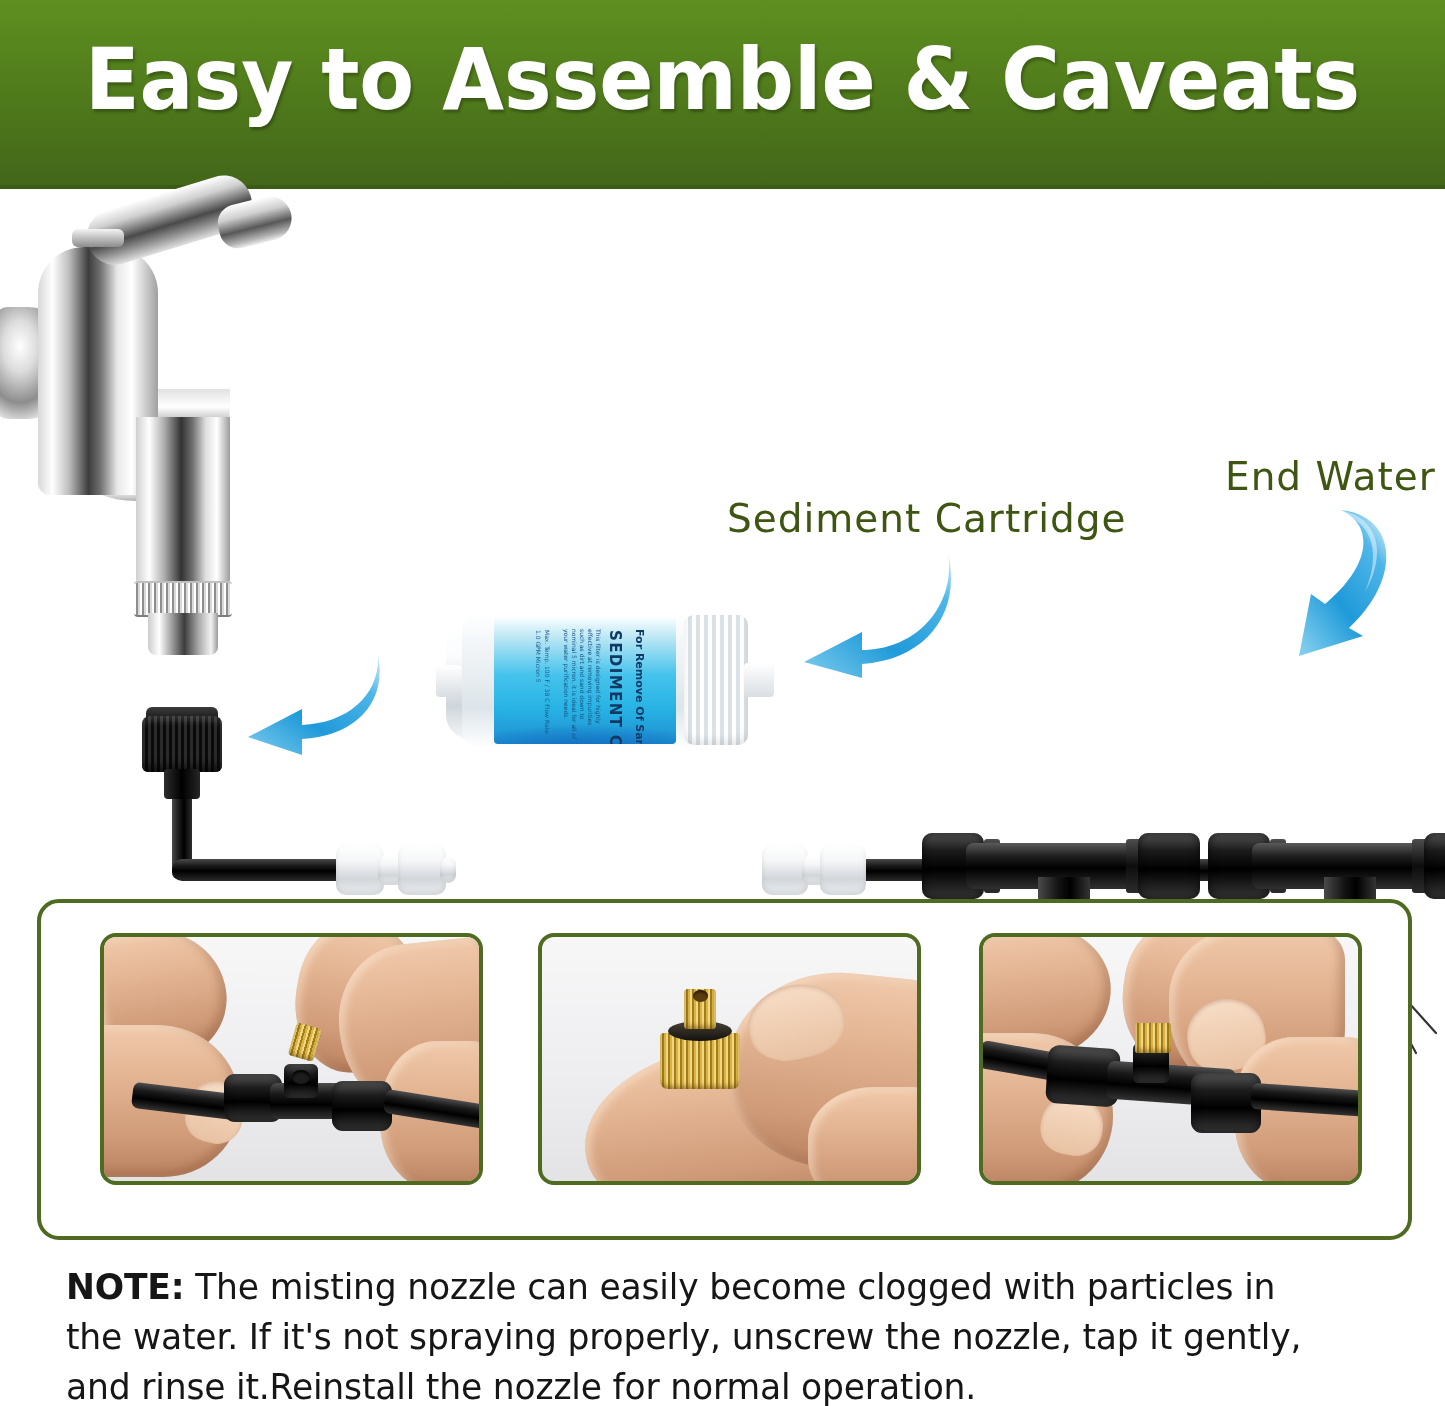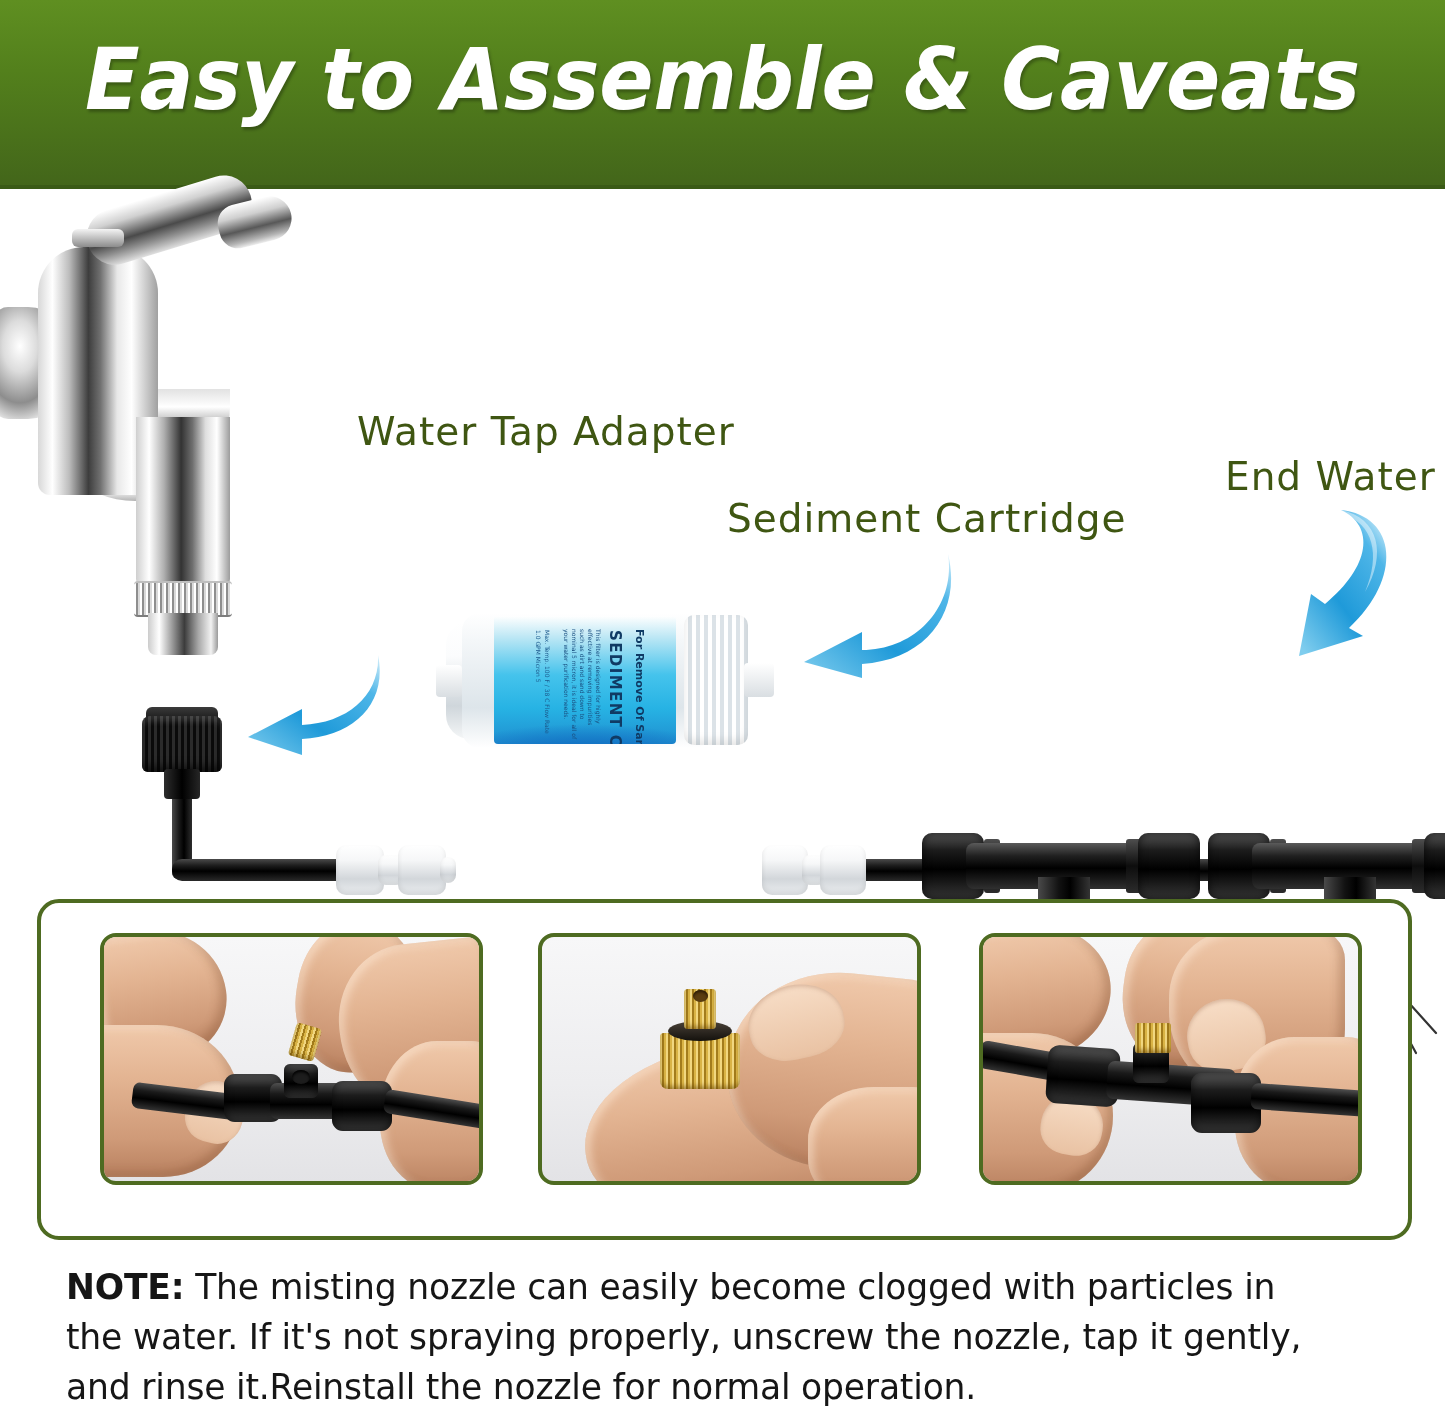--- a/index.html
+++ b/index.html
@@ -21,21 +21,20 @@
 
   
   .banner {
     position: absolute;
     left: 0; top: 0;
     width: 1445px;
     height: 189px;
     background: linear-gradient(to bottom, #5f8f21 0%, #53801c 38%, #43661a 100%);
     border-bottom: 4px solid #3a5a16;
     overflow: hidden;
-    font-style: italic;
   }
   .banner-title {
     position: absolute;
     left: 0; right: 0;
     top: 28px;
     text-align: center;
     color: #ffffff;
     font-family: "DejaVu Sans", sans-serif;
     font-weight: 700;
     font-size: 86px;
@@ -463,21 +462,20 @@
           <line x1="58" y1="2" x2="26" y2="104"></line>
           <line x1="60" y1="2" x2="48" y2="118"></line>
           <line x1="62" y1="2" x2="70" y2="124"></line>
           <line x1="64" y1="2" x2="96" y2="118"></line>
           <line x1="66" y1="2" x2="120" y2="102"></line>
           <line x1="68" y1="2" x2="140" y2="82"></line>
         </g>
       </svg>
     </div>
 
-    <div class="label label-tap">Water Tap Adapter</div>
     <div class="label label-cart">Sediment Cartridge</div>
     <div class="label label-plug">End Water</div>
 
     <svg class="arrow arrow-tap" viewBox="0 0 160 120">
       <defs>
         <linearGradient id="ag1" x1="100%" y1="0%" x2="0%" y2="100%">
           <stop offset="0%" stop-color="#d9f1fb"></stop>
           <stop offset="22%" stop-color="#4fb6e8"></stop>
           <stop offset="60%" stop-color="#1f9ad9"></stop>
           <stop offset="100%" stop-color="#7fcdee"></stop>

